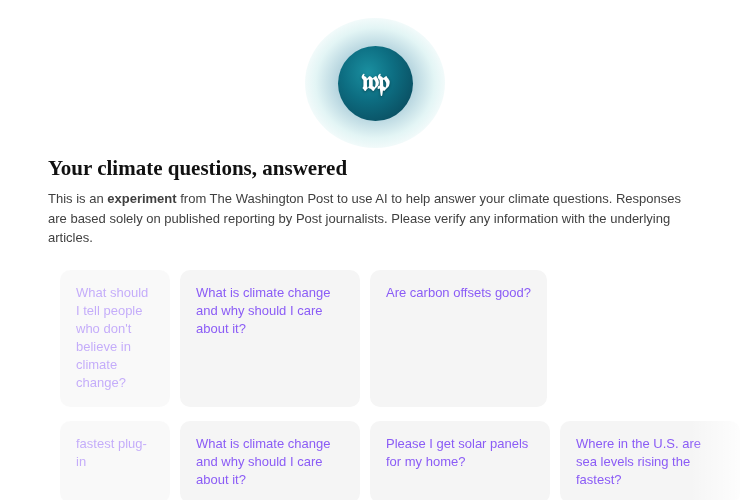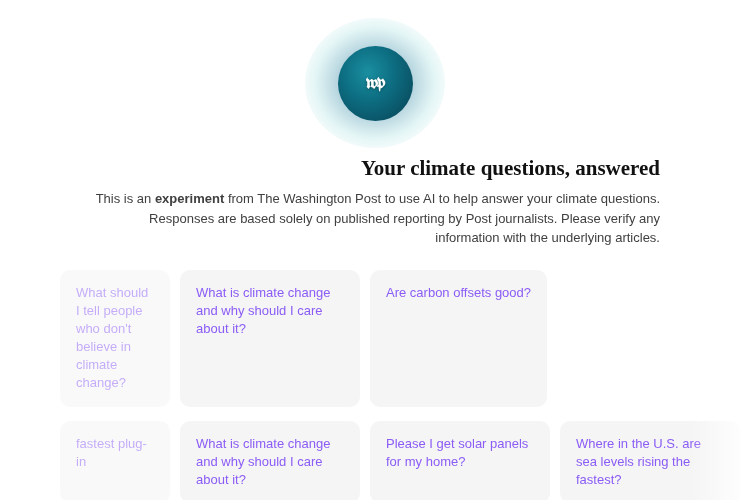--- a/index.html
+++ b/index.html
@@ -48,31 +48,31 @@
         #0d6e82 40%,
         #0a4f62 80%,
         #083a4a 100%
       );
       display: flex;
       align-items: center;
       justify-content: center;
     }
     .wp-text {
       color: #ffffff;
-      font-size: 18px;
+      font-size: 26px;
       font-weight: bold;
       font-family: 'UnifrakturMaguntia', 'Old English Text MT', Georgia, serif;
       letter-spacing: -1px;
       text-shadow: 0 1px 3px rgba(0,0,0,0.4);
     }
 
     
     .header-section {
-      text-align: right;
-      padding: 0 90px 14px;
+      text-align: left;
+      padding: 0 48px 14px;
     }
     .main-title {
       font-size: 21px;
       font-weight: bold;
       font-family: Georgia, serif;
       color: #111;
       margin-bottom: 8px;
     }
     .subtitle {
       font-size: 13px;

